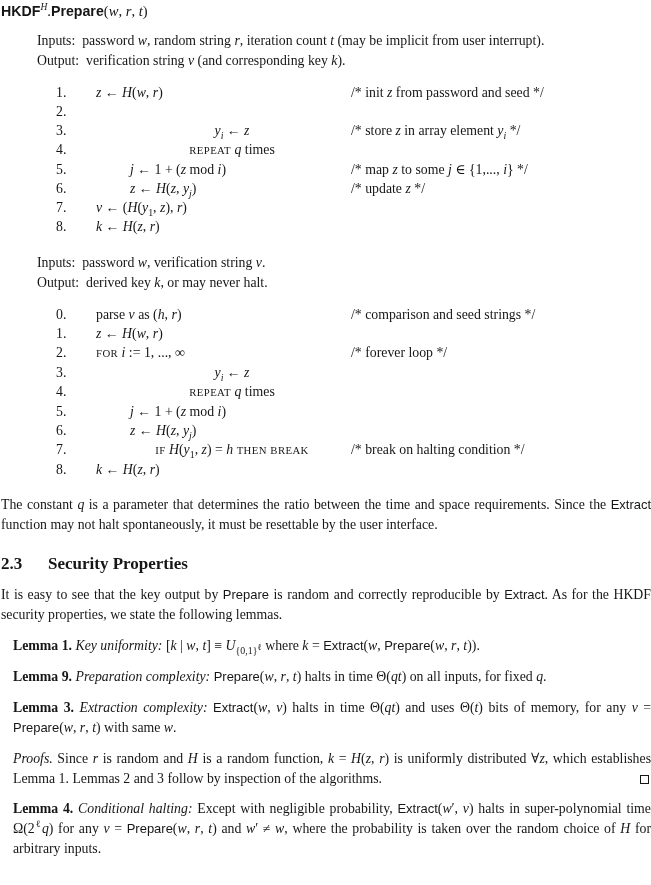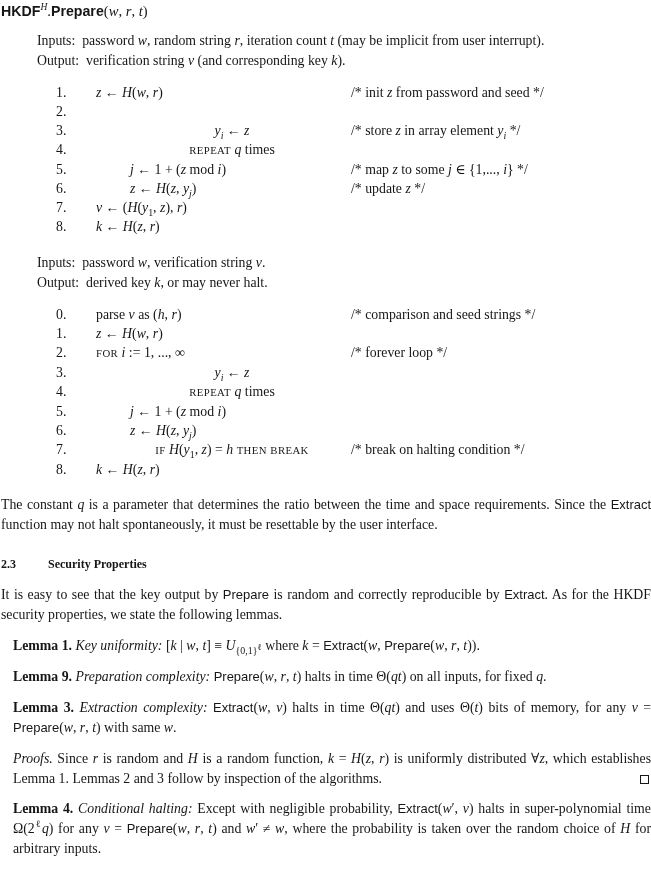--- a/index.html
+++ b/index.html
@@ -36,21 +36,21 @@
   
   .fn {
     font-family: "Liberation Sans", "DejaVu Sans", sans-serif;
     font-size: 0.94em;
   }
   sub, sup { line-height: 0; font-size: 0.72em; }
   sub sup { font-size: 0.9em; }
   .algo + .algo { margin-top: 17px; }
   .body-par { text-align: justify; margin-top: 16px; }
   .section-heading {
-    margin-top: 18px; font-size: 12px; line-height: 22px; font-weight: bold;
+    margin-top: 18px; font-size: 17px; line-height: 22px; font-weight: bold;
   }
   .sec-num { display: inline-block; width: 47px; }
   .intro-par { text-align: justify; margin-top: 10px; }
   .lemma { text-align: justify; margin-top: 11px; position: relative; margin-left: 12px; }
   .lemma[data-name="lemma-4"] { margin-top: 10px; }
   .qed {
     position: absolute; right: 2px; bottom: 5px;
     width: 9px; height: 9px; border: 1.4px solid #161616;
     display: inline-block;
   }

